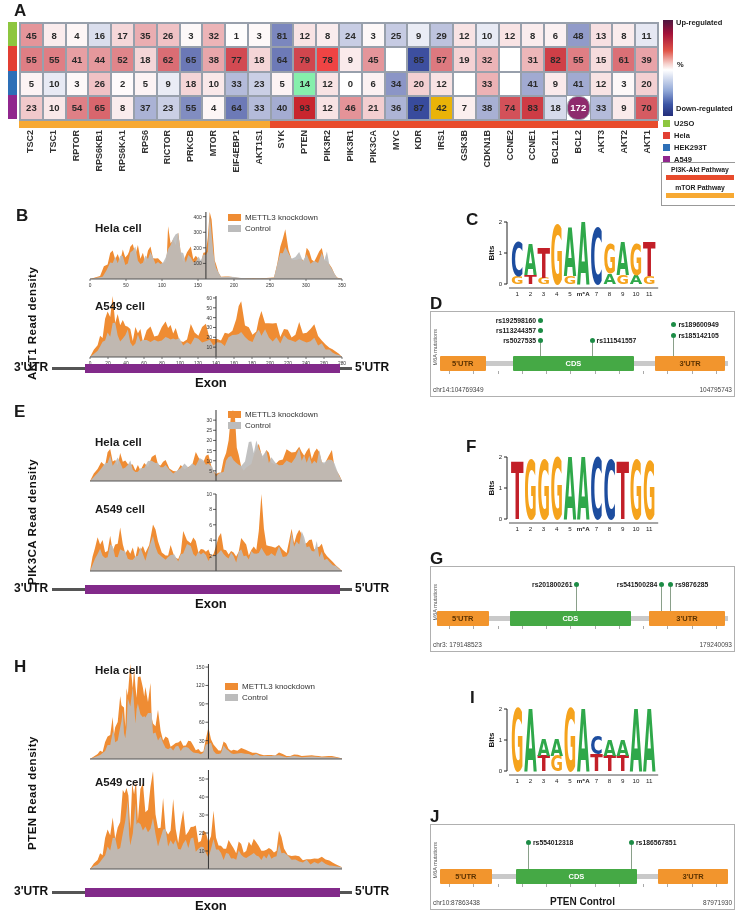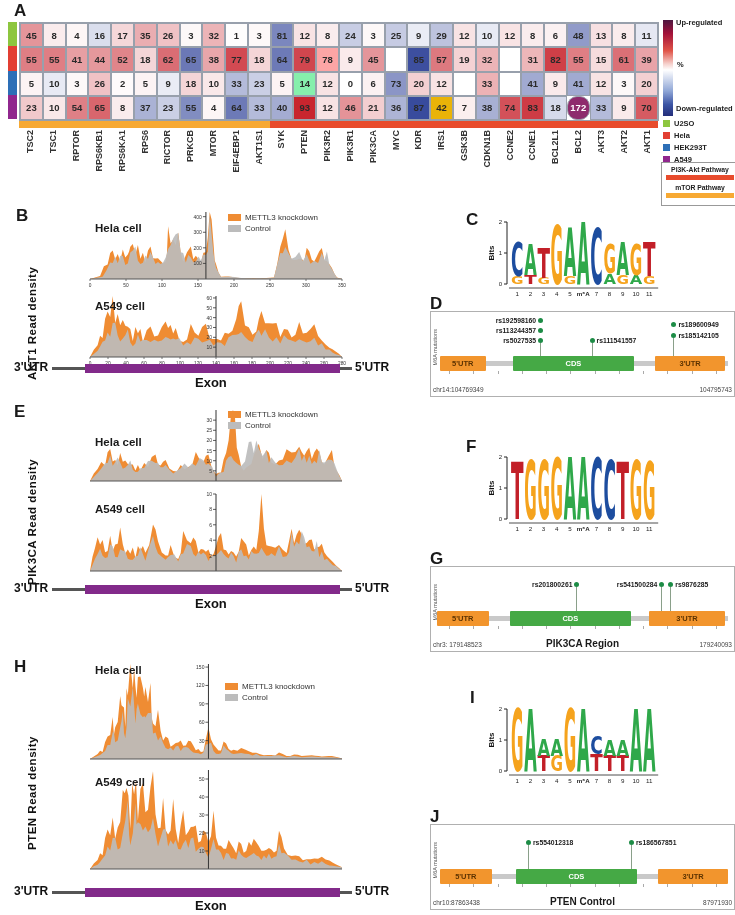--- a/index.html
+++ b/index.html
@@ -95,21 +95,21 @@
       <div class="hm-cell" style="background: rgb(229, 152, 156);">44</div>
       <div class="hm-cell" style="background: rgb(224, 133, 138);">52</div>
       <div class="hm-cell" style="background: rgb(244, 213, 215);">18</div>
       <div class="hm-cell" style="background: rgb(218, 109, 116);">62</div>
       <div class="hm-cell" style="background: rgb(107, 120, 182);">65</div>
       <div class="hm-cell" style="background: rgb(233, 166, 170);">38</div>
       <div class="hm-cell" style="background: rgb(210, 74, 82);">77</div>
       <div class="hm-cell" style="background: rgb(244, 213, 215);">18</div>
       <div class="hm-cell" style="background: rgb(109, 122, 183);">64</div>
       <div class="hm-cell" style="background: rgb(208, 70, 78);">79</div>
-      <div class="hm-cell" style="background: #fca5a5;">78</div>
+      <div class="hm-cell" style="background: #ef4444;">78</div>
       <div class="hm-cell" style="background: rgb(250, 234, 235);">9</div>
       <div class="hm-cell" style="background: rgb(228, 149, 154);">45</div>
       <div class="hm-cell" style="background: rgb(255, 255, 255);"></div>
       <div class="hm-cell" style="background: rgb(61, 79, 159);">85</div>
       <div class="hm-cell" style="background: rgb(221, 121, 127);">57</div>
       <div class="hm-cell" style="background: rgb(244, 210, 212);">19</div>
       <div class="hm-cell" style="background: rgb(236, 180, 183);">32</div>
       <div class="hm-cell" style="background: rgb(255, 255, 255);"></div>
       <div class="hm-cell" style="background: rgb(237, 182, 185);">31</div>
       <div class="hm-cell" style="background: rgb(207, 63, 71);">82</div>
@@ -126,21 +126,21 @@
       <div class="hm-cell" style="background: rgb(234, 236, 245);">9</div>
       <div class="hm-cell" style="background: rgb(244, 213, 215);">18</div>
       <div class="hm-cell" style="background: rgb(249, 232, 233);">10</div>
       <div class="hm-cell" style="background: rgb(180, 187, 218);">33</div>
       <div class="hm-cell" style="background: rgb(202, 207, 229);">23</div>
       <div class="hm-cell" style="background: rgb(252, 243, 244);">5</div>
       <div class="hm-cell" style="background: #86efac;">14</div>
       <div class="hm-cell" style="background: rgb(248, 227, 228);">12</div>
       <div class="hm-cell" style="background: rgb(255, 255, 255);">0</div>
       <div class="hm-cell" style="background: rgb(251, 241, 242);">6</div>
-      <div class="hm-cell" style="background: rgb(139, 149, 198);">73</div>
+      <div class="hm-cell" style="background: rgb(139, 149, 198);">34</div>
       <div class="hm-cell" style="background: rgb(243, 208, 210);">20</div>
       <div class="hm-cell" style="background: rgb(248, 227, 228);">12</div>
       <div class="hm-cell" style="background: rgb(255, 255, 255);"></div>
       <div class="hm-cell" style="background: rgb(236, 178, 181);">33</div>
       <div class="hm-cell" style="background: rgb(255, 255, 255);"></div>
       <div class="hm-cell" style="background: rgb(161, 170, 209);">41</div>
       <div class="hm-cell" style="background: rgb(250, 234, 235);">9</div>
       <div class="hm-cell" style="background: rgb(161, 170, 209);">41</div>
       <div class="hm-cell" style="background: rgb(248, 227, 228);">12</div>
       <div class="hm-cell" style="background: rgb(253, 248, 248);">3</div>
@@ -590,21 +590,20 @@
       <div class="mut-dot" style="left:calc(48% - 2px);top:15px;background:#1d8c46;"></div>
       <div class="mut-lab" style="right:calc(100% - 48% + 4px);top:14px;">rs201800261</div>
       <div class="mut-stem" style="left:48%;top:20px;height:24px;"></div>
       <div class="mut-dot" style="left:calc(76% - 2px);top:15px;background:#1d8c46;"></div>
       <div class="mut-lab" style="right:calc(100% - 76% + 4px);top:14px;">rs541500284</div>
       <div class="mut-stem" style="left:76%;top:20px;height:24px;"></div>
       <div class="mut-dot" style="left:calc(79% - 2px);top:15px;background:#1d8c46;"></div>
       <div class="mut-lab" style="left:calc(79% + 5px);top:14px;">rs9876285</div>
       <div class="mut-stem" style="left:79%;top:20px;height:24px;"></div>
       <div class="reg-coord" style="left:2px;bottom:3px;">chr3: 179148523</div>
-      <div class="reg-name" style="left:0;right:0;bottom:2px;">PIK3CA Region</div>
       <div class="reg-coord" style="right:2px;bottom:3px;">179240093</div>
     </div>
 
   <span class="abs panel-letter" style="left:14px;top:657px;">H</span>
   <div class="abs vtext axis-lab" style="left:26px;top:690px;height:160px;">PTEN  Read density</div>
   <svg class="abs" width="288" height="100" style="left:60px;top:662px;">
       <polygon points="30,97 30.0,97.0 33.8,94.5 37.6,92.1 40.1,88.7 42.6,89.9 45.1,80.0 47.6,74.6 50.2,73.0 52.7,55.0 53.9,73.0 55.2,65.3 57.7,60.1 60.2,33.9 61.5,43.3 62.8,44.5 64.0,45.4 65.3,65.1 66.5,26.3 67.8,33.4 70.3,2.0 72.8,26.4 74.1,6.2 75.4,24.0 76.6,35.7 77.9,14.9 80.4,14.5 82.9,25.7 84.2,34.4 85.4,25.0 88.0,40.1 90.5,20.9 91.7,56.1 93.0,61.6 95.5,64.3 98.0,47.8 100.6,68.7 103.1,78.5 105.6,74.4 108.1,76.3 110.6,84.7 113.2,82.9 115.7,80.9 118.2,80.6 120.7,78.4 123.2,83.8 125.8,83.4 128.3,78.7 130.8,79.2 133.3,83.4 135.8,88.3 138.4,87.1 140.9,90.1 143.4,89.6 145.9,76.7 148.4,65.5 151.0,77.3 153.5,82.5 156.0,85.5 158.5,88.6 161.0,88.5 163.6,79.6 166.1,81.4 168.6,87.0 171.1,88.7 173.6,87.7 177.4,88.8 181.2,86.0 185.0,87.5 188.8,89.2 192.5,90.8 196.3,90.8 200.1,92.2 203.9,93.2 207.7,93.0 211.4,93.1 215.2,93.5 219.0,90.5 222.8,91.9 226.6,93.9 230.3,93.9 234.1,92.6 237.9,92.7 241.7,93.9 245.0,93.7 248.4,93.5 251.8,93.3 255.1,93.7 258.5,94.1 261.8,94.5 265.2,94.3 268.6,94.1 271.9,93.9 275.3,94.8 278.6,95.6 282.0,96.4 282,97" fill="#ef8c33" fill-opacity="1"></polygon>
       <polygon points="30,97 30.0,97.0 33.8,95.5 37.6,93.9 40.1,92.9 42.6,91.1 45.1,88.9 47.6,83.1 50.2,83.0 52.7,70.2 53.9,70.2 55.2,80.3 57.7,78.5 60.2,65.2 61.5,59.1 62.8,48.9 64.0,70.9 65.3,76.3 66.5,65.2 67.8,36.6 70.3,44.5 72.8,25.1 74.1,42.6 75.4,61.6 76.6,46.9 77.9,41.5 80.4,52.3 82.9,55.3 84.2,54.0 85.4,55.5 88.0,51.0 90.5,50.9 91.7,50.9 93.0,71.4 95.5,70.4 98.0,78.5 100.6,74.6 103.1,81.1 105.6,86.0 108.1,87.2 110.6,85.5 113.2,88.5 115.7,84.4 118.2,83.7 120.7,88.9 123.2,85.5 125.8,85.1 128.3,85.7 130.8,88.4 133.3,90.4 135.8,91.0 138.4,91.3 140.9,92.3 143.4,90.4 145.9,82.4 148.4,81.9 151.0,80.7 153.5,88.9 156.0,91.8 158.5,92.1 161.0,91.3 163.6,83.5 166.1,86.9 168.6,88.8 171.1,91.3 173.6,92.1 177.4,91.6 181.2,90.9 185.0,91.8 188.8,92.0 192.5,93.5 196.3,91.8 200.1,94.1 203.9,93.9 207.7,93.9 211.4,93.9 215.2,93.6 219.0,93.3 222.8,94.2 226.6,95.2 230.3,94.5 234.1,93.9 237.9,94.5 241.7,95.2 245.0,95.0 248.4,94.8 251.8,94.5 255.1,94.8 258.5,95.0 261.8,95.2 265.2,95.2 268.6,95.2 271.9,95.2 275.3,95.6 278.6,96.0 282.0,96.4 282,97" fill="#bcbcbc" fill-opacity="0.92"></polygon>
       <line x1="148.44" y1="2" x2="148.44" y2="97" stroke="#333" stroke-width="1"></line>
       <line x1="145.44" y1="78.61290322580645" x2="148.44" y2="78.61290322580645" stroke="#333" stroke-width="0.8"></line>

